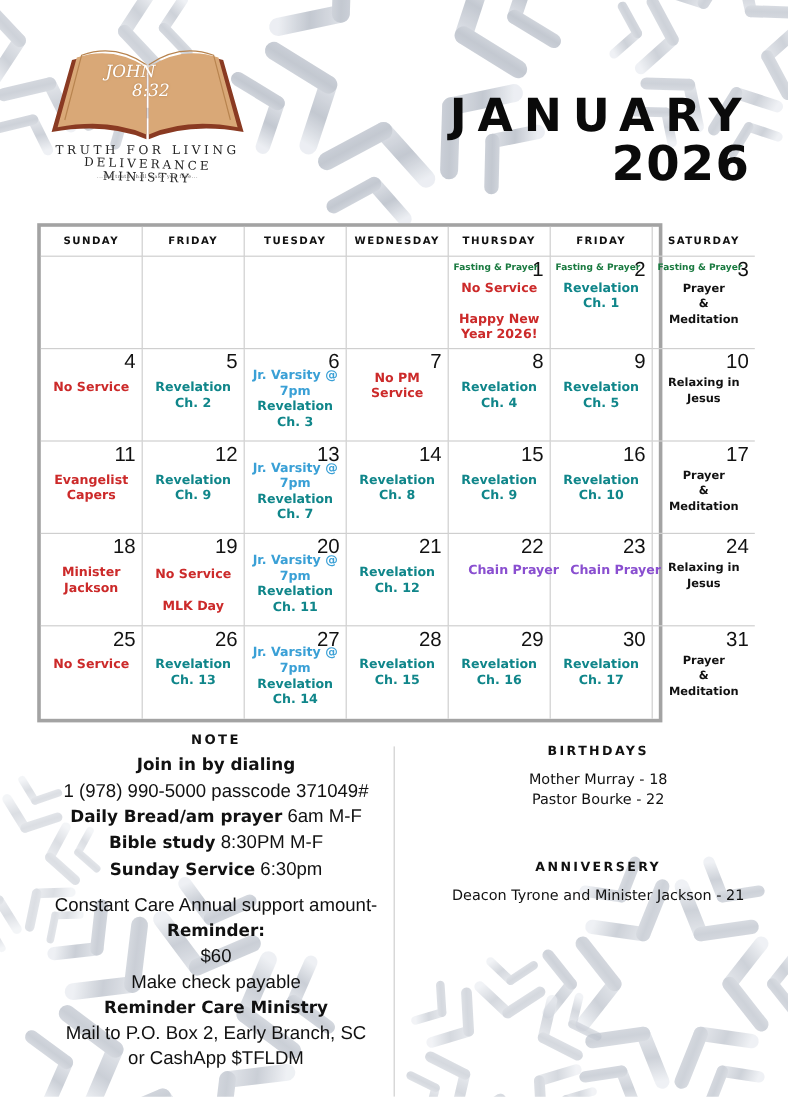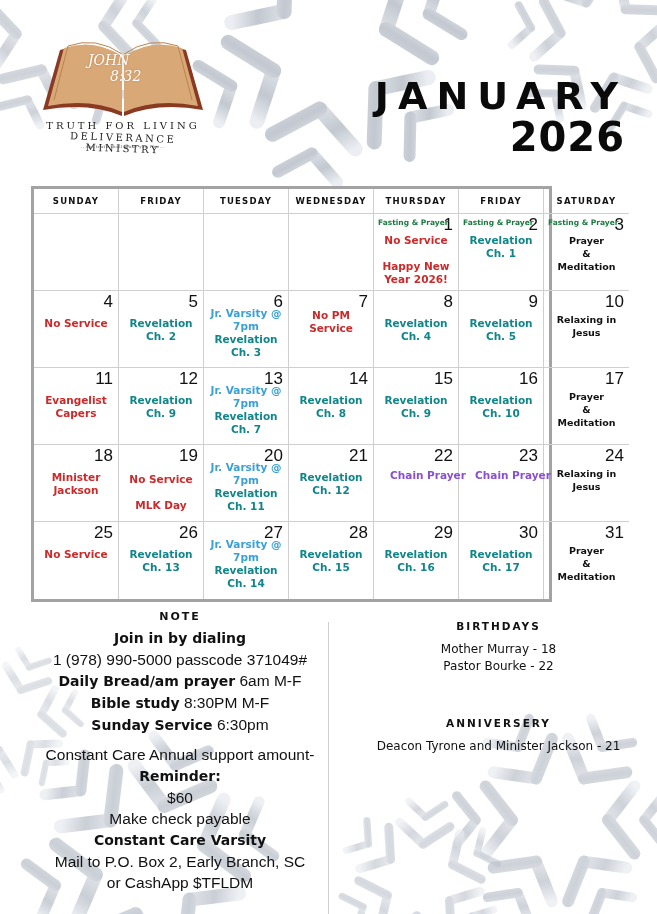--- a/index.html
+++ b/index.html
@@ -352,21 +352,21 @@
   <div class="note-line"><b>Join in by dialing</b></div>
   <div class="note-line">1 (978) 990-5000 passcode 371049#</div>
   <div class="note-line"><b>Daily Bread/am prayer</b><span> 6am M-F</span></div>
   <div class="note-line"><b>Bible study</b><span> 8:30PM M-F</span></div>
   <div class="note-line"><b>Sunday Service</b><span> 6:30pm</span></div>
   <div class="note-gap"></div>
   <div class="note-line">Constant Care Annual support amount-</div>
   <div class="note-line"><b>Reminder:</b></div>
   <div class="note-line">$60</div>
   <div class="note-line">Make check payable</div>
-  <div class="note-line"><b>Constant Care Varsity</b></div>
+  <div class="note-line"><b>Reminder Care Ministry</b></div>
   <div class="note-line">Mail to P.O. Box 2, Early Branch, SC</div>
   <div class="note-line">or CashApp $TFLDM</div>
 </div>
 
 <div class="divider"></div>
 
 <div class="right-col">
   <div class="sec-head">BIRTHDAYS</div>
   <div class="sec-line">Mother Murray - 18</div>
   <div class="sec-line">Pastor Bourke - 22</div>

